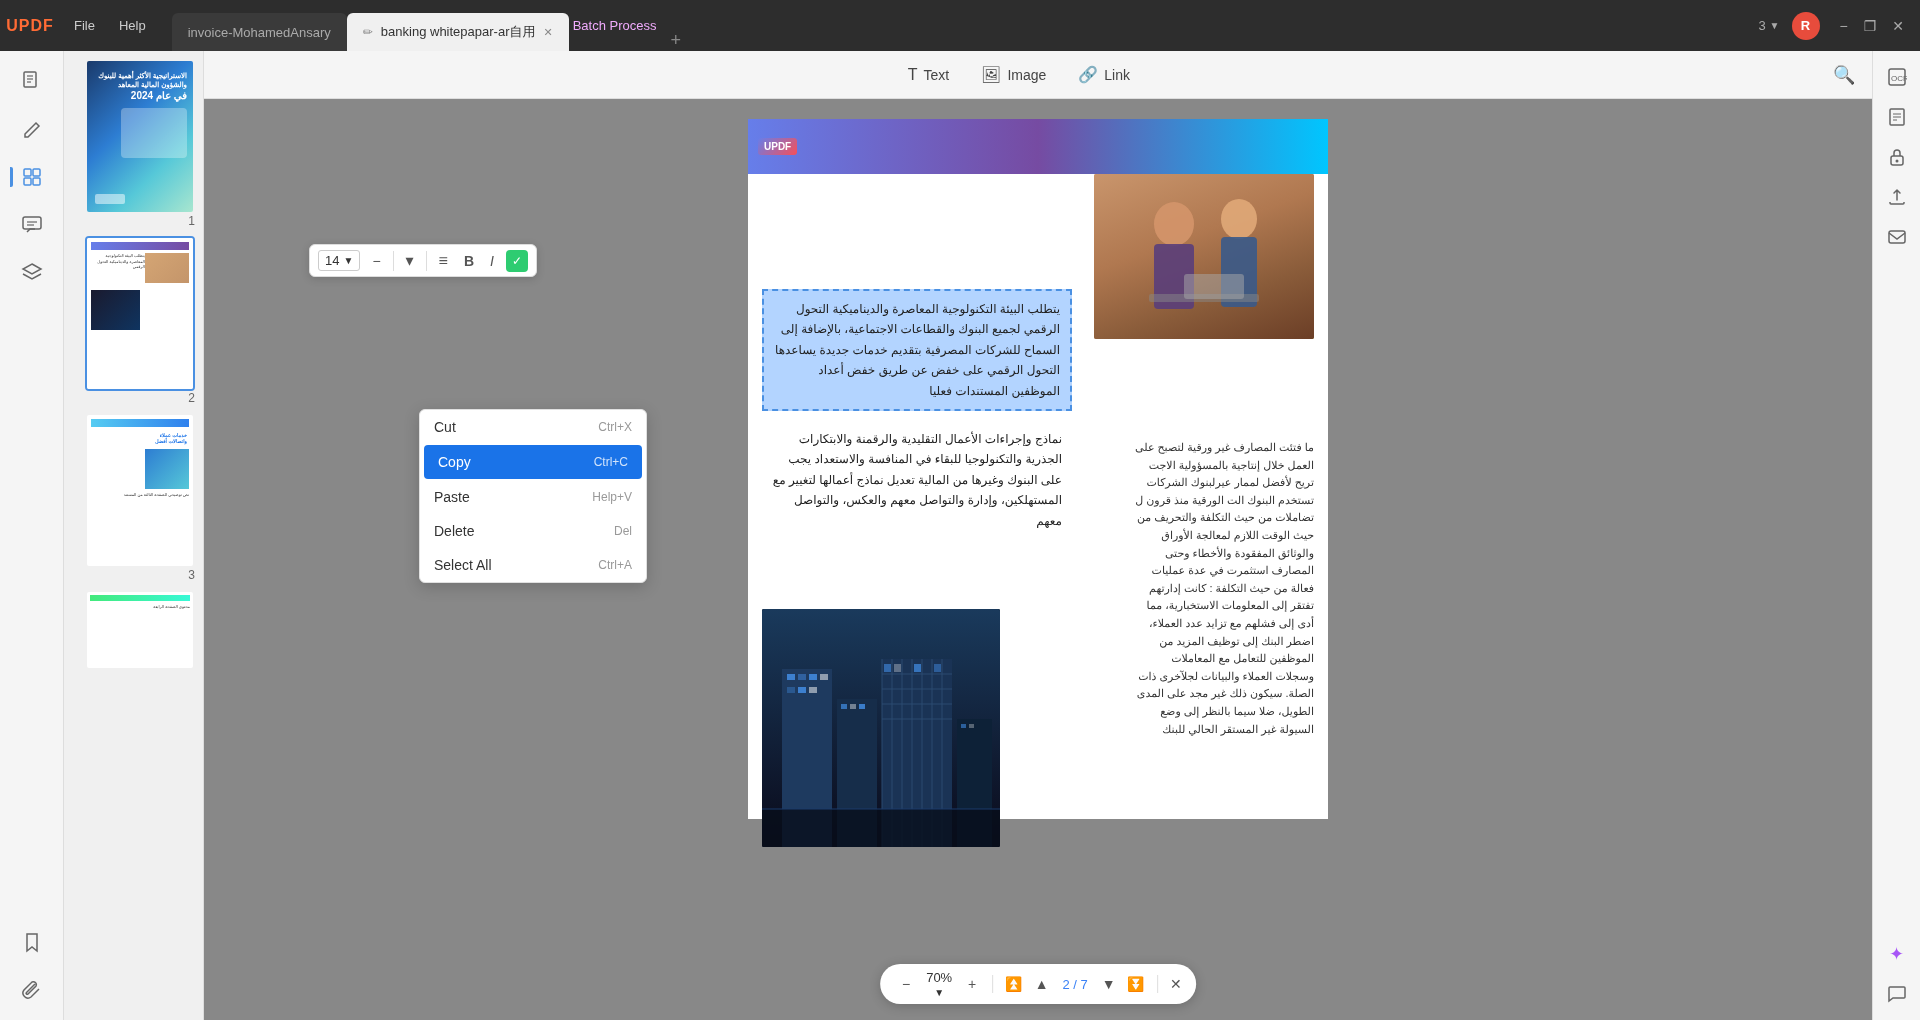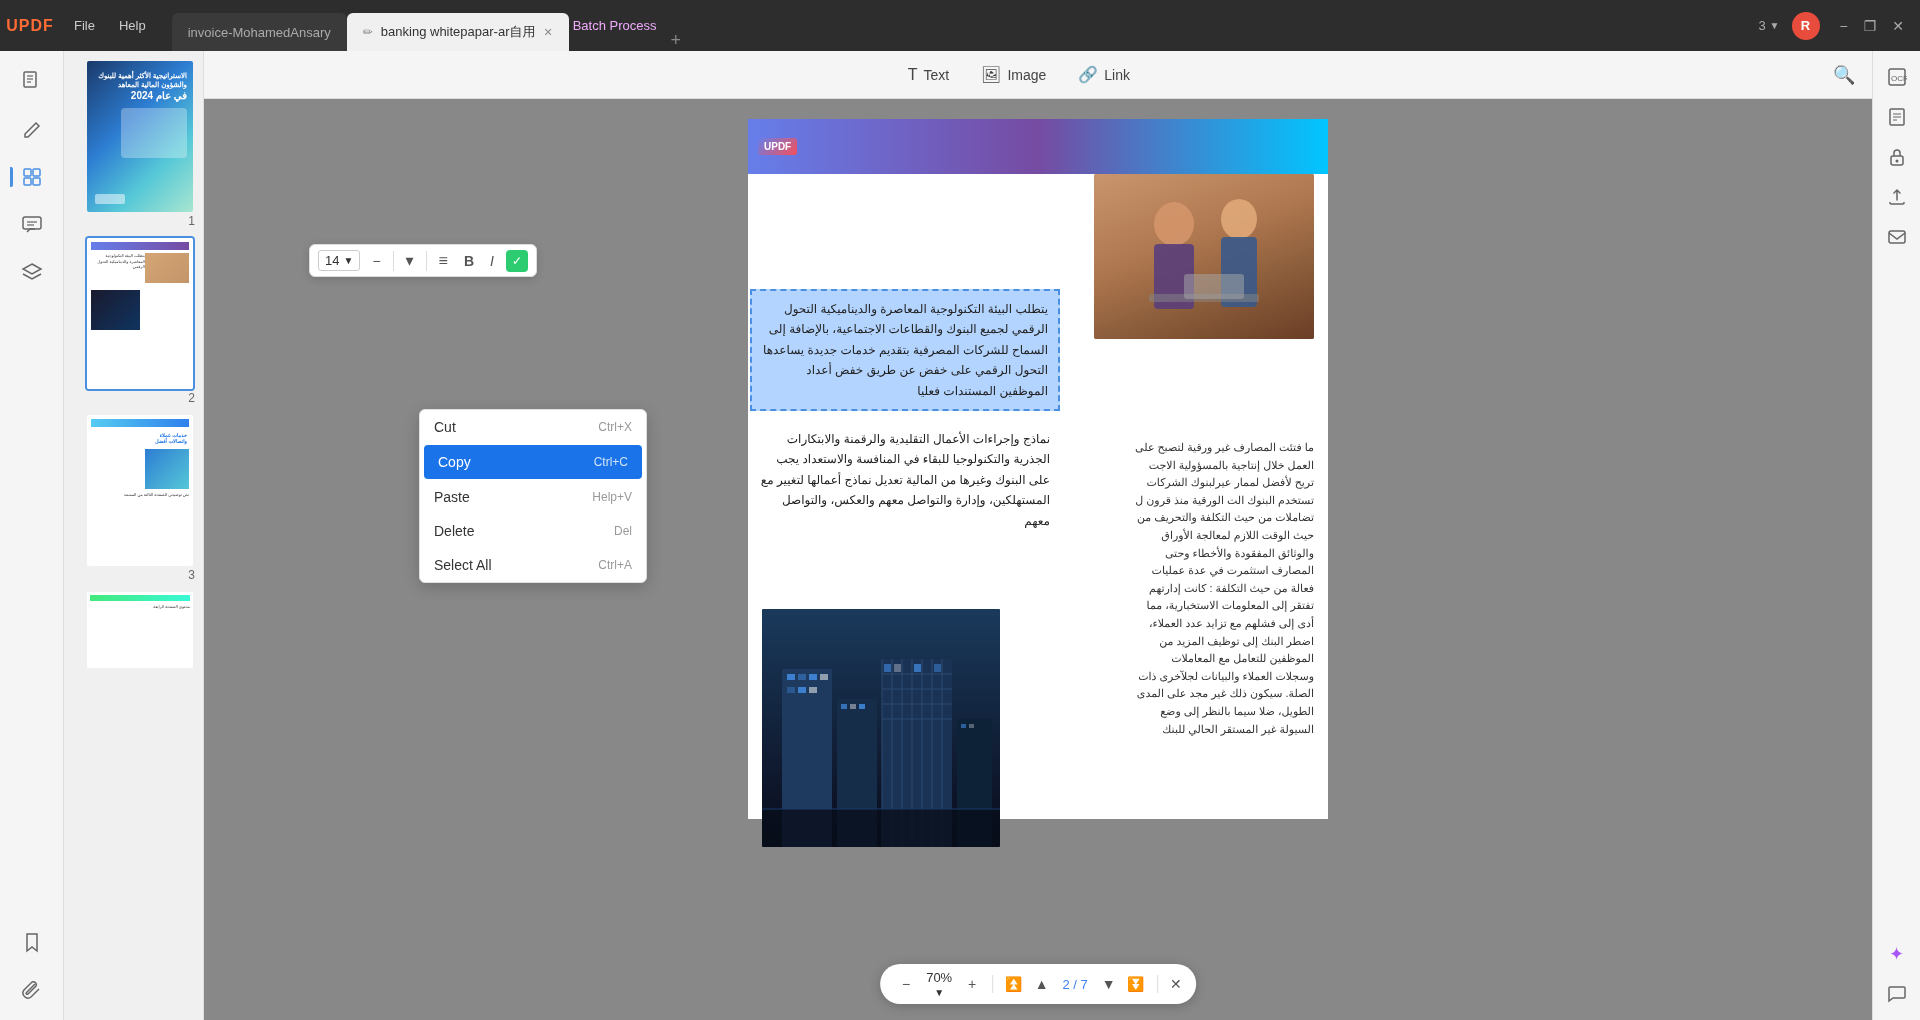--- a/index.html
+++ b/index.html
@@ -660,21 +660,21 @@
 
               <ellipse cx="145" cy="45" rx="18" ry="20" fill="#e0a878" opacity="0.9"></ellipse>
               <rect x="127" y="63" width="36" height="70" rx="4" fill="#3a5a8a" opacity="0.9"></rect>
 
               <rect x="55" y="120" width="110" height="8" rx="2" fill="#888" opacity="0.5"></rect>
               <rect x="90" y="100" width="60" height="25" rx="3" fill="#aaa" opacity="0.5"></rect>
             </svg>
           </div>
         </div>
 
-        <div style="position:absolute;left:2px;top:170px;width:310px;">
+        <div style="position:absolute;left:14px;top:170px;width:310px;">
           <div class="selected-text-block">
             <div>يتطلب البيئة التكنولوجية المعاصرة والديناميكية التحول الرقمي لجميع البنوك والقطاعات الاجتماعية، بالإضافة إلى السماح للشركات المصرفية بتقديم خدمات جديدة يساعدها التحول الرقمي على خفض عن طريق خفض أعداد الموظفين المستندات فعليا</div>
           </div>
           <div class="normal-text-block">
             <div>نماذج وإجراءات الأعمال التقليدية والرقمنة والابتكارات الجذرية والتكنولوجيا للبقاء في المنافسة والاستعداد يجب على البنوك وغيرها من المالية تعديل نماذج أعمالها لتغيير مع المستهلكين، وإدارة والتواصل معهم والعكس، والتواصل معهم</div>
           </div>
         </div>
 
         <div class="right-column-text">
           <div>ما فتئت المصارف غير ورقية لتصبح على العمل خلال إنتاجية بالمسؤولية الاجت تريح لأفضل لممار عيرلبنوك الشركات تستخدم البنوك الت الورقية منذ قرون ل تضاملات من حيث التكلفة والتحريف من حيث الوقت اللازم لمعالجة الأوراق والوثائق المفقودة والأخطاء وحتى المصارف استثمرت في عدة عمليات فعالة من حيث التكلفة : كانت إدارتهم تفتقر إلى المعلومات الاستخبارية، مما أدى إلى فشلهم مع تزايد عدد العملاء، اضطر البنك إلى توظيف المزيد من الموظفين للتعامل مع المعاملات وسجلات العملاء والبيانات لجلآخرى ذات الصلة. سيكون ذلك غير مجد على المدى الطويل، ضلا سيما بالنظر إلى وضع السيولة غير المستقر الحالي للبنك</div>

